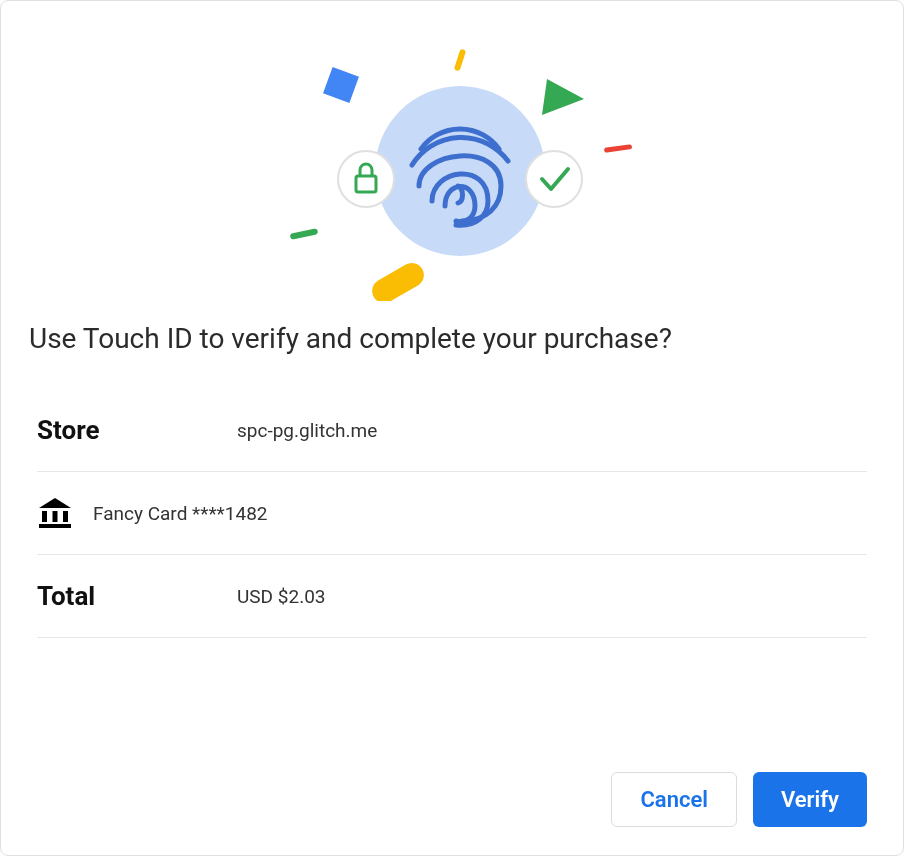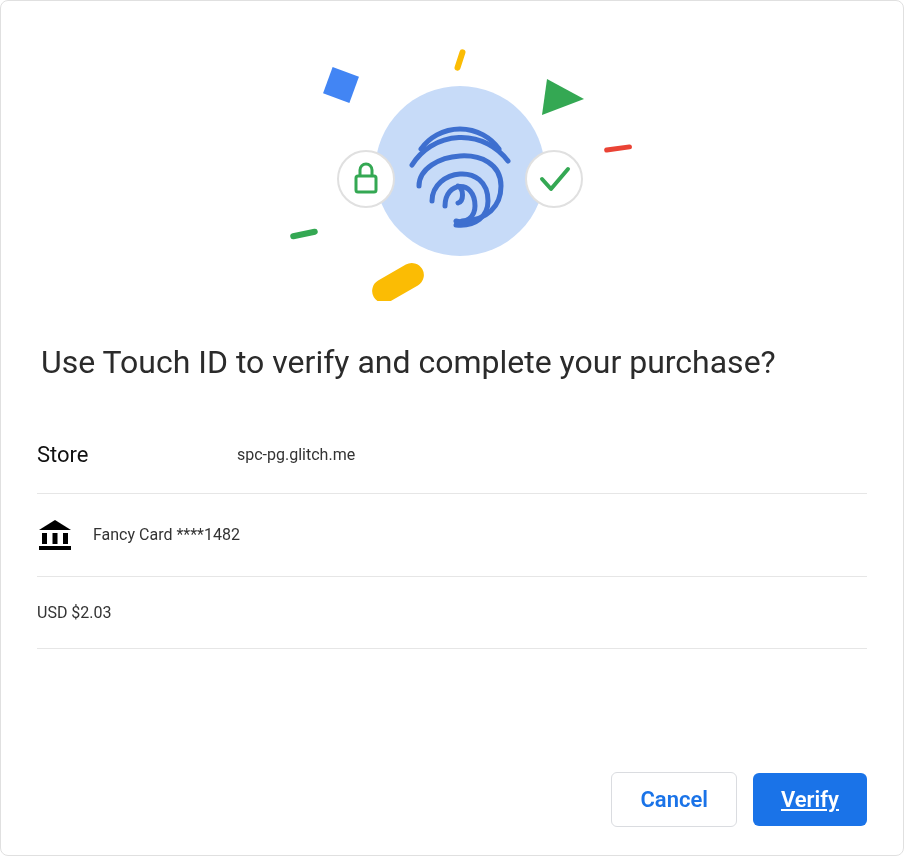--- a/index.html
+++ b/index.html
@@ -31,80 +31,77 @@
       padding-top: 40px;
       padding-bottom: 40px;
       height: 320px;
       position: relative;
     }
     .illustration-svg {
       width: 420px;
       height: 280px;
     }
     .prompt-text {
-      font-size: 32px;
+      font-size: 28px;
       color: #2b2b2b;
-      padding: 0 36px 32px 40px;
+      padding: 0 36px 32px 28px;
       font-weight: 400;
       line-height: 1.3;
-      margin-top: 21px;
     }
     .details {
       padding: 0 36px;
     }
     .row {
       display: flex;
       align-items: center;
       padding: 26px 0;
       border-bottom: 1px solid #e6e6e6;
     }
     .row-label {
       width: 200px;
-      font-size: 22px;
-      font-weight: 400;
+      font-size: 26px;
+      font-weight: 700;
       color: #111;
     }
     .row-value {
-      font-size: 16px;
+      font-size: 19px;
       color: #333;
       display: flex;
       align-items: center;
       gap: 20px;
     }
     .bank-icon {
       width: 36px;
       height: 30px;
       flex-shrink: 0;
     }
     .button-bar {
       display: flex;
       justify-content: flex-end;
       gap: 16px;
       padding: 28px 36px 28px 36px;
       margin-top: auto;
-      align-items: center;
     }
     .btn {
       font-size: 22px;
       font-weight: 600;
       padding: 14px 28px;
       border-radius: 6px;
       cursor: pointer;
       border: none;
       font-family: inherit;
     }
     .btn-cancel {
       background: #fff;
       color: #1a73e8;
       border: 1px solid #dadce0;
     }
     .btn-verify {
       background: #1a73e8;
       color: #fff;
-      text-decoration: underline;
     }
   </style>
 </head>
 <body>
 
 <div class="dialog">
 
   <div class="illustration-area">
     <svg class="illustration-svg" viewBox="0 0 420 280">
 
@@ -155,20 +152,21 @@
           <polygon points="18,0 34,10 2,10" fill="#000"></polygon>
           <rect x="5" y="13" width="5" height="11" fill="#000"></rect>
           <rect x="15.5" y="13" width="5" height="11" fill="#000"></rect>
           <rect x="26" y="13" width="5" height="11" fill="#000"></rect>
           <rect x="2" y="26" width="32" height="4" fill="#000"></rect>
         </svg>
         <span>Fancy Card ****1482</span>
       </div>
     </div>
     <div class="row">
+      <div class="row-label">Total</div>
       <div class="row-value">USD $2.03</div>
     </div>
   </div>
 
   <div class="button-bar">
     <button class="btn btn-cancel">Cancel</button>
     <button class="btn btn-verify">Verify</button>
   </div>
 
 </div>

